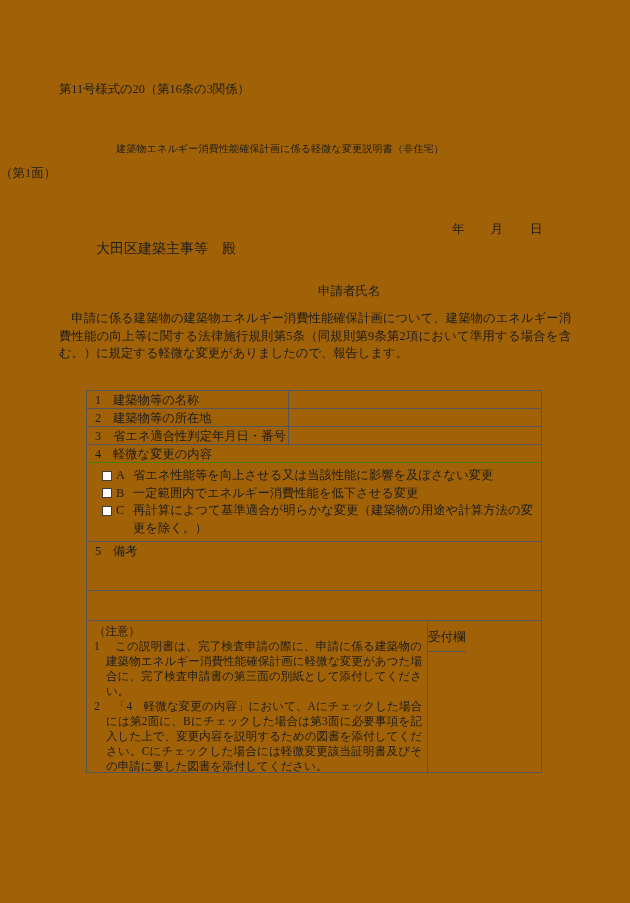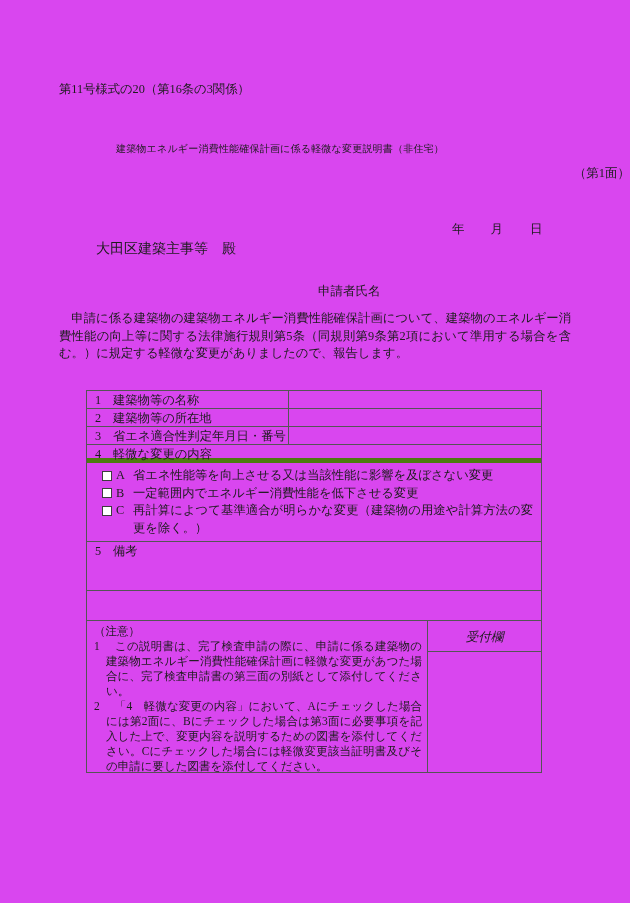--- a/index.html
+++ b/index.html
@@ -2,25 +2,25 @@
 <html lang="ja"><head>
 <meta charset="utf-8">
 <style>
   html,body{margin:0;padding:0;}
   body{
     width:630px;height:903px;background:#ffffff;
     font-family:"Liberation Serif","DejaVu Serif",serif;
     color:#1c1c1c;
     -webkit-font-smoothing:antialiased;
   }
-  .page{position:relative;width:630px;height:903px;background:#d946ef;overflow:hidden;}
+  .page{position:relative;width:630px;height:903px;background:#a16207;overflow:hidden;}
 
   .form-number{position:absolute;left:59px;top:81px;font-size:12.3px;}
   .doc-title{position:absolute;left:0;top:142px;width:560px;text-align:center;font-size:10px;letter-spacing:.2px;}
-  .doc-subtitle{position:absolute;left:0;top:165px;width:630px;text-align:right;font-size:12.5px;}
+  .doc-subtitle{position:absolute;left:0;top:165px;width:630px;text-align:left;font-size:12.5px;}
 
   .date-line{position:absolute;left:452px;top:221px;font-size:12.5px;}
   .date-line .gap1{margin-left:26px;}
   .date-line .gap2{margin-left:27px;}
 
   .addressee{position:absolute;left:96px;top:240px;font-size:14px;text-align:center;}
   .applicant{position:absolute;left:318px;top:283px;font-size:12.5px;}
 
   .body-par{
     position:absolute;left:59px;top:310px;width:512px;
@@ -30,41 +30,41 @@
   
   .tbl{
     position:absolute;left:86px;top:390px;width:456px;
     border:1px solid #555;box-sizing:border-box;font-size:12.3px;
   }
   .tbl *{box-sizing:border-box;}
   .trow{display:flex;border-bottom:1px solid #555;height:18px;}
   .cell-label{width:202px;border-right:1px solid #555;padding:1px 2px 0 8px;white-space:nowrap;overflow:hidden;}
   .cell-value{flex:1;}
   .row-no{display:inline-block;width:18px;}
-  .sec-header{border-bottom:5px solid #4d7c0f;height:18px;padding:1px 2px 0 8px;}
+  .sec-header{border-bottom:1px solid #4d7c0f;height:18px;padding:1px 2px 0 8px;}
   .cb-area{border-bottom:1px solid #555;height:79px;padding:4px 4px 0 15px;}
   .cb-line{display:flex;line-height:17.5px;}
   .cb-box{
     width:10px;height:10px;border:1px solid #3d3d3d;background:#fff;
     margin-top:3.5px;flex:0 0 auto;
   }
   .cb-letter{width:21px;padding-left:4px;flex:0 0 auto;}
   .cb-text{flex:1;text-align:justify;padding-right:4px;}
   .remarks-cell{border-bottom:1px solid #555;height:49px;padding:1px 2px 16px 8px;}
   .remarks-space{height:30px;border-bottom:1px solid #555;}
 
   .notes-row{display:flex;height:151px;}
   .notes-left{
     width:341px;border-right:1px solid #555;
     padding:3px 5px 0 7px;font-size:11.5px;line-height:15px;text-align:justify;
   }
   .note-heading{text-indent:0;}
   .note-item{padding-left:12px;text-indent:-12px;}
   .note-no{margin-right:15px;}
-  .notes-right{flex:1;display:flex;flex-direction:column;font-style:italic;}
+  .notes-right{flex:1;display:flex;}
   .reception-header{
     height:31px;border-bottom:1px solid #555;
     text-align:center;padding-top:8px;font-size:12.5px;
   }
   .reception-space{flex:1;}
 </style>
 </head>
 <body>
 
 <div class="page">

